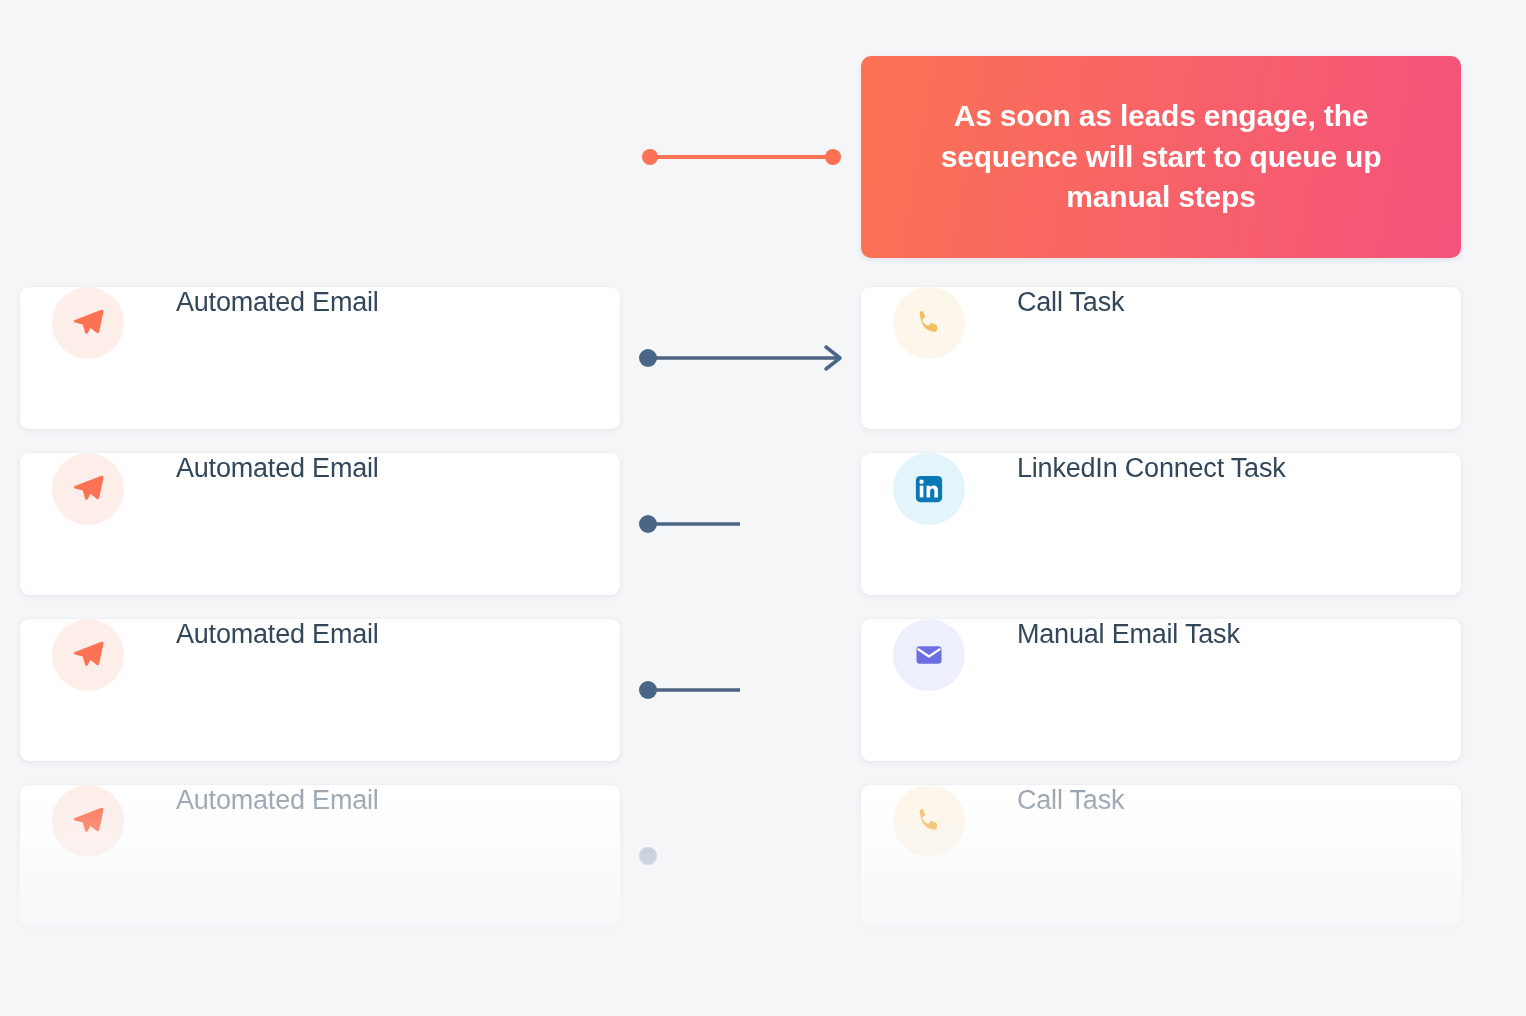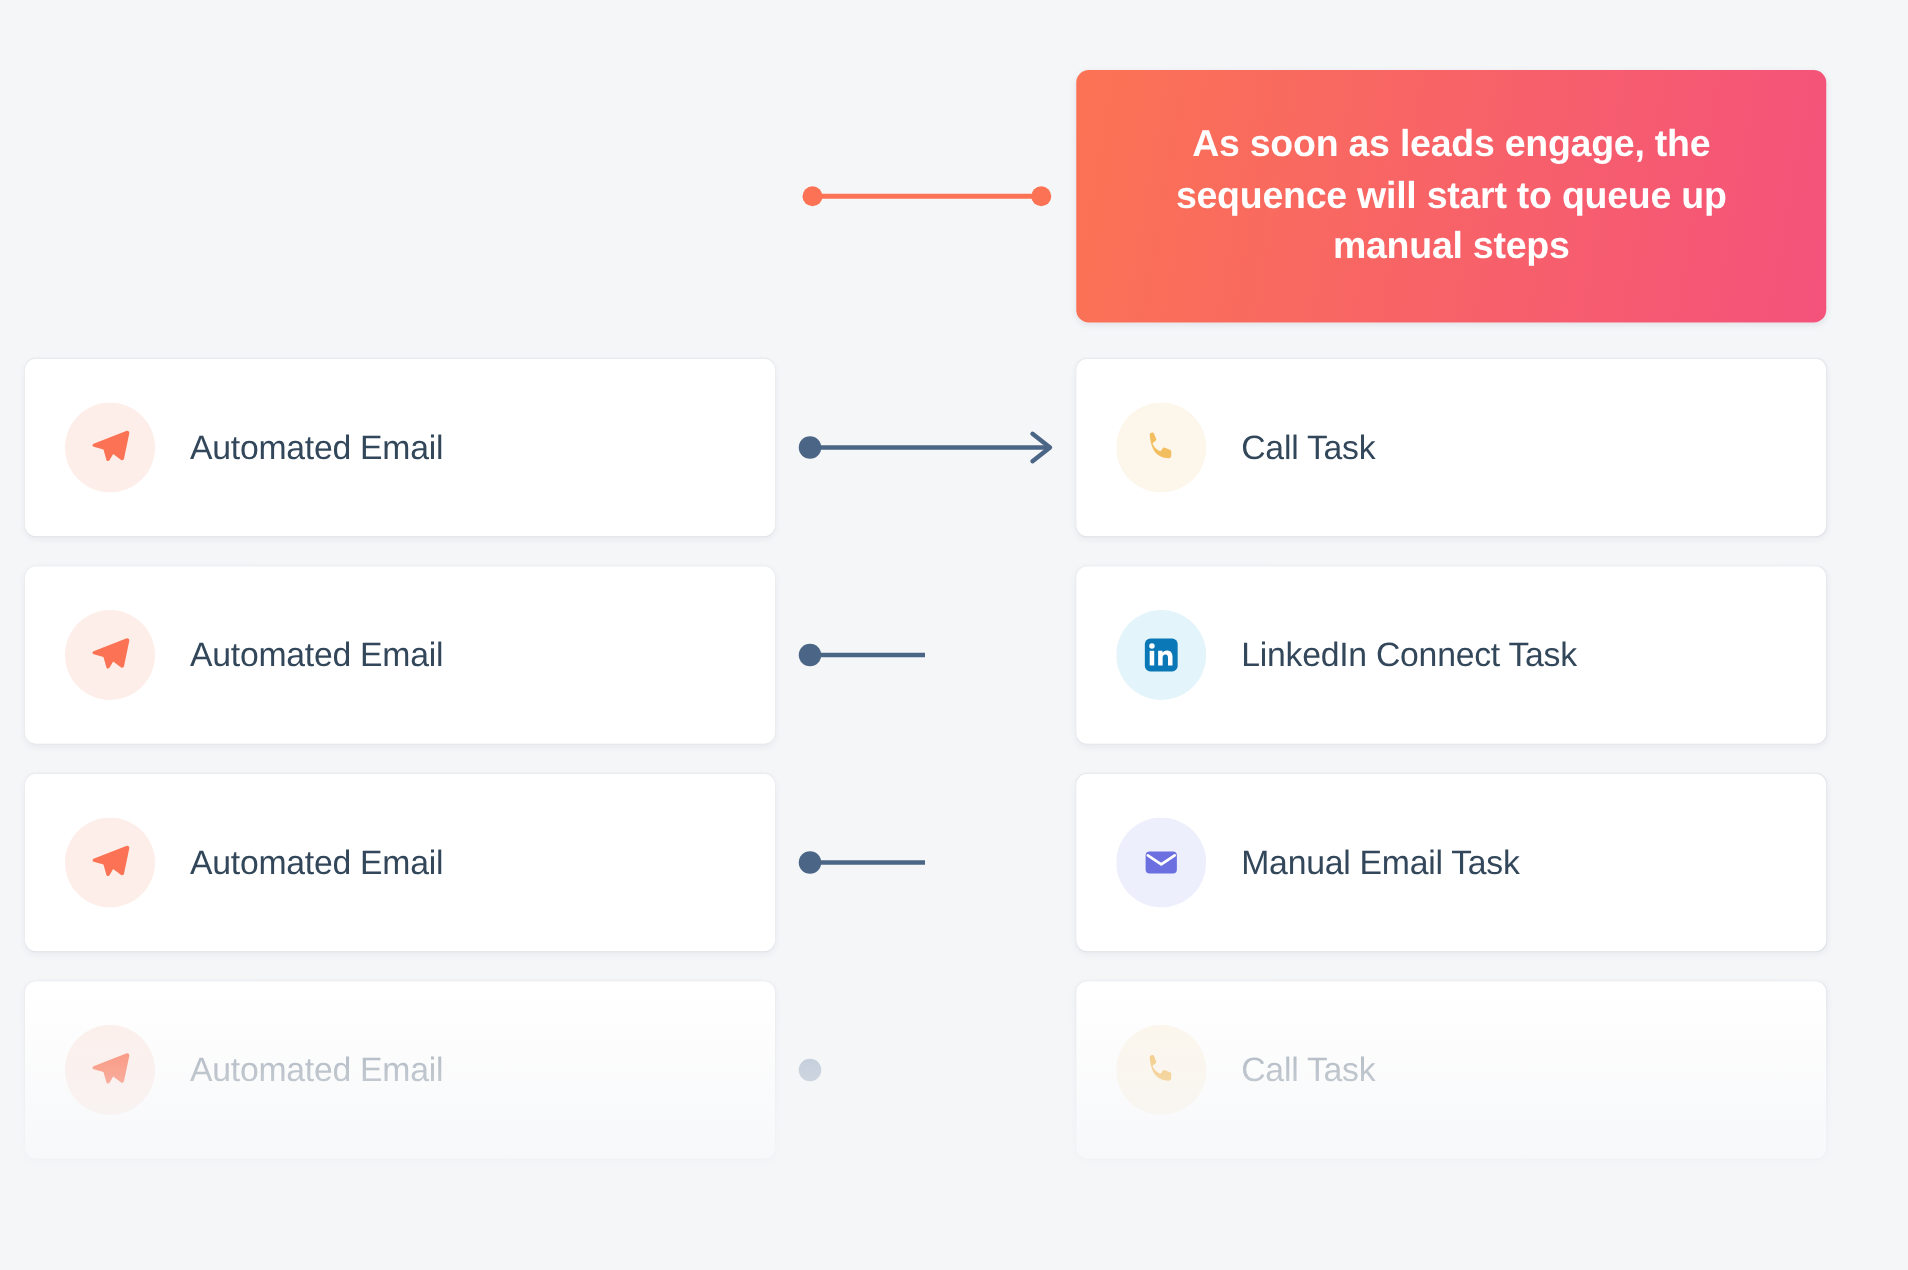--- a/index.html
+++ b/index.html
@@ -19,22 +19,23 @@
     font-size:30px; line-height:1.35; letter-spacing:-0.2px;
     padding:0 34px;
     box-shadow:0 2px 5px rgba(45,60,90,0.10);
   }
   #banner-left  { left:20px;  top:56px; width:600px; height:202px; }
   #banner-right { left:861px; top:56px; width:600px; height:202px; }
 
   
   .card {
     position:absolute; background:#ffffff; border-radius:9px;
-    display:flex; align-items:center;
+    display:flex; 
     box-shadow:0 2px 6px rgba(45,60,90,0.07), 0 0 1px rgba(45,60,90,0.08);
+    gap:24px;
   }
   .card .icon-wrap {
     width:72px; height:72px; border-radius:50%;
     border:2px solid transparent;
     display:flex; align-items:center; justify-content:center;
     flex:0 0 auto; margin-left:32px;
   }
   .card .card-label {
     margin-left:28px; font-size:27px; color:#33475b;
     letter-spacing:-0.2px; white-space:nowrap;

